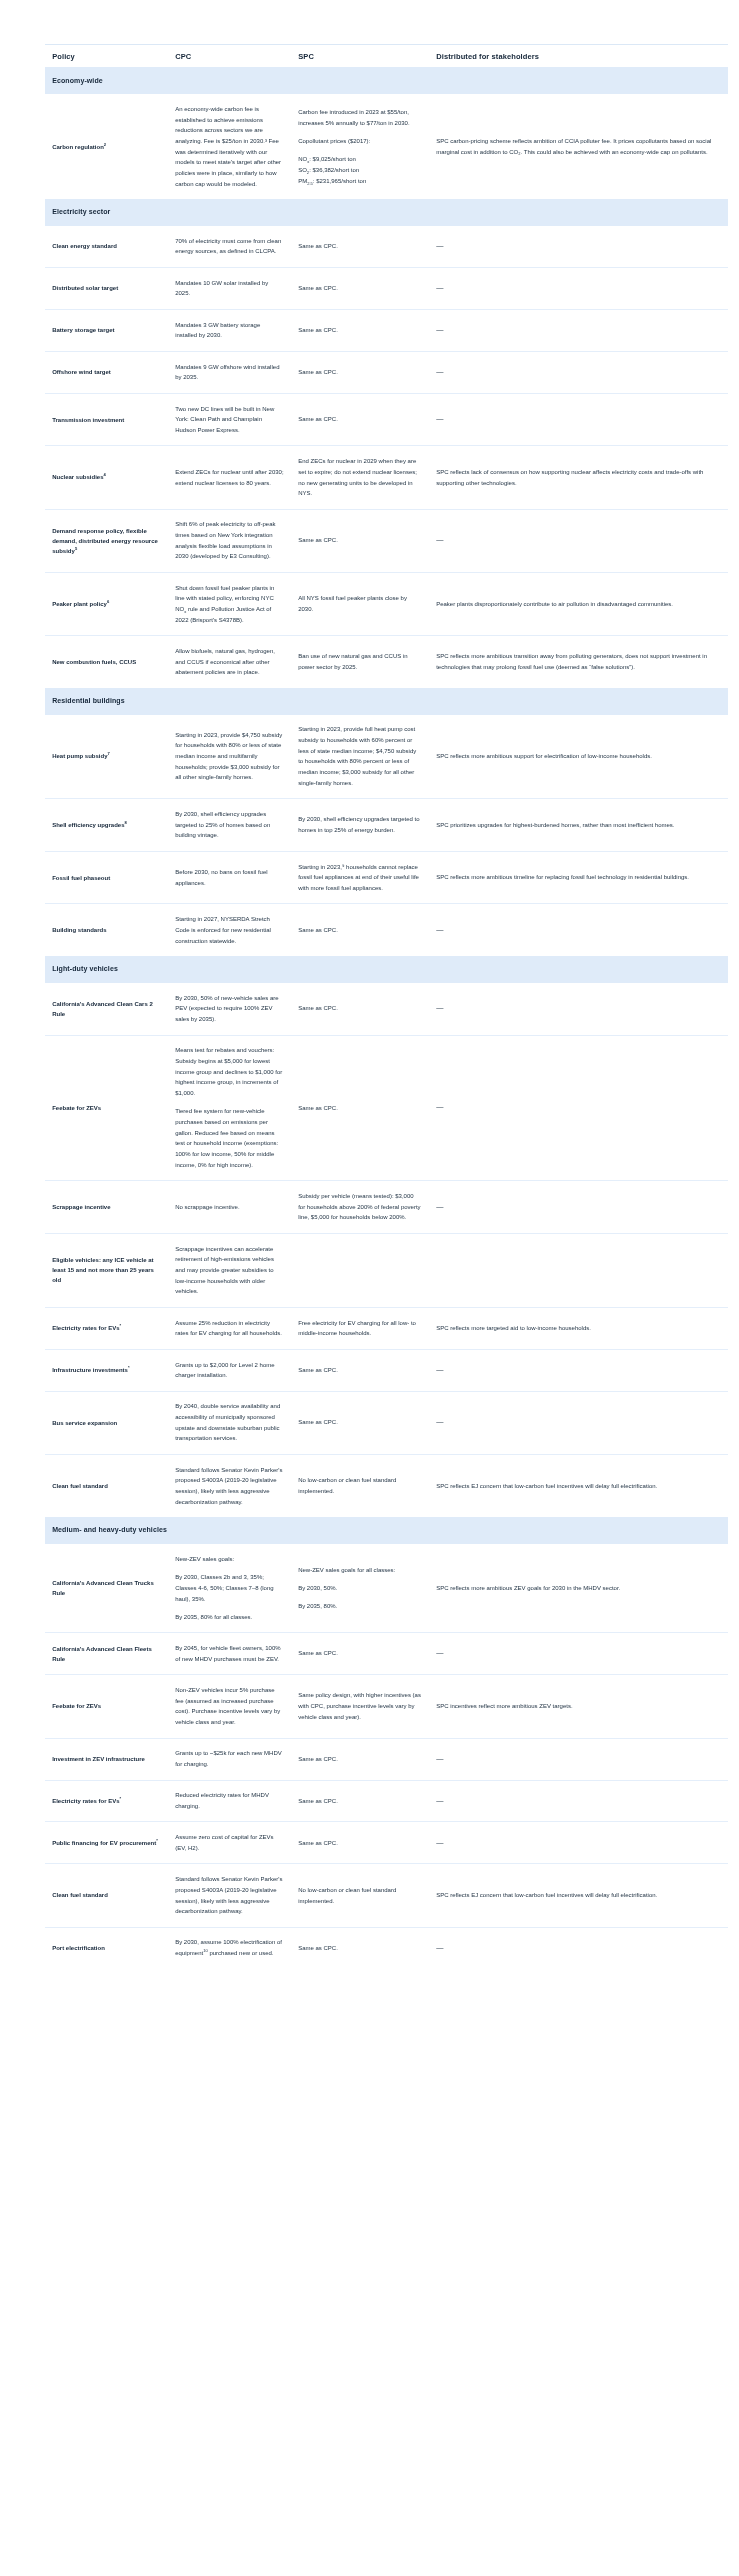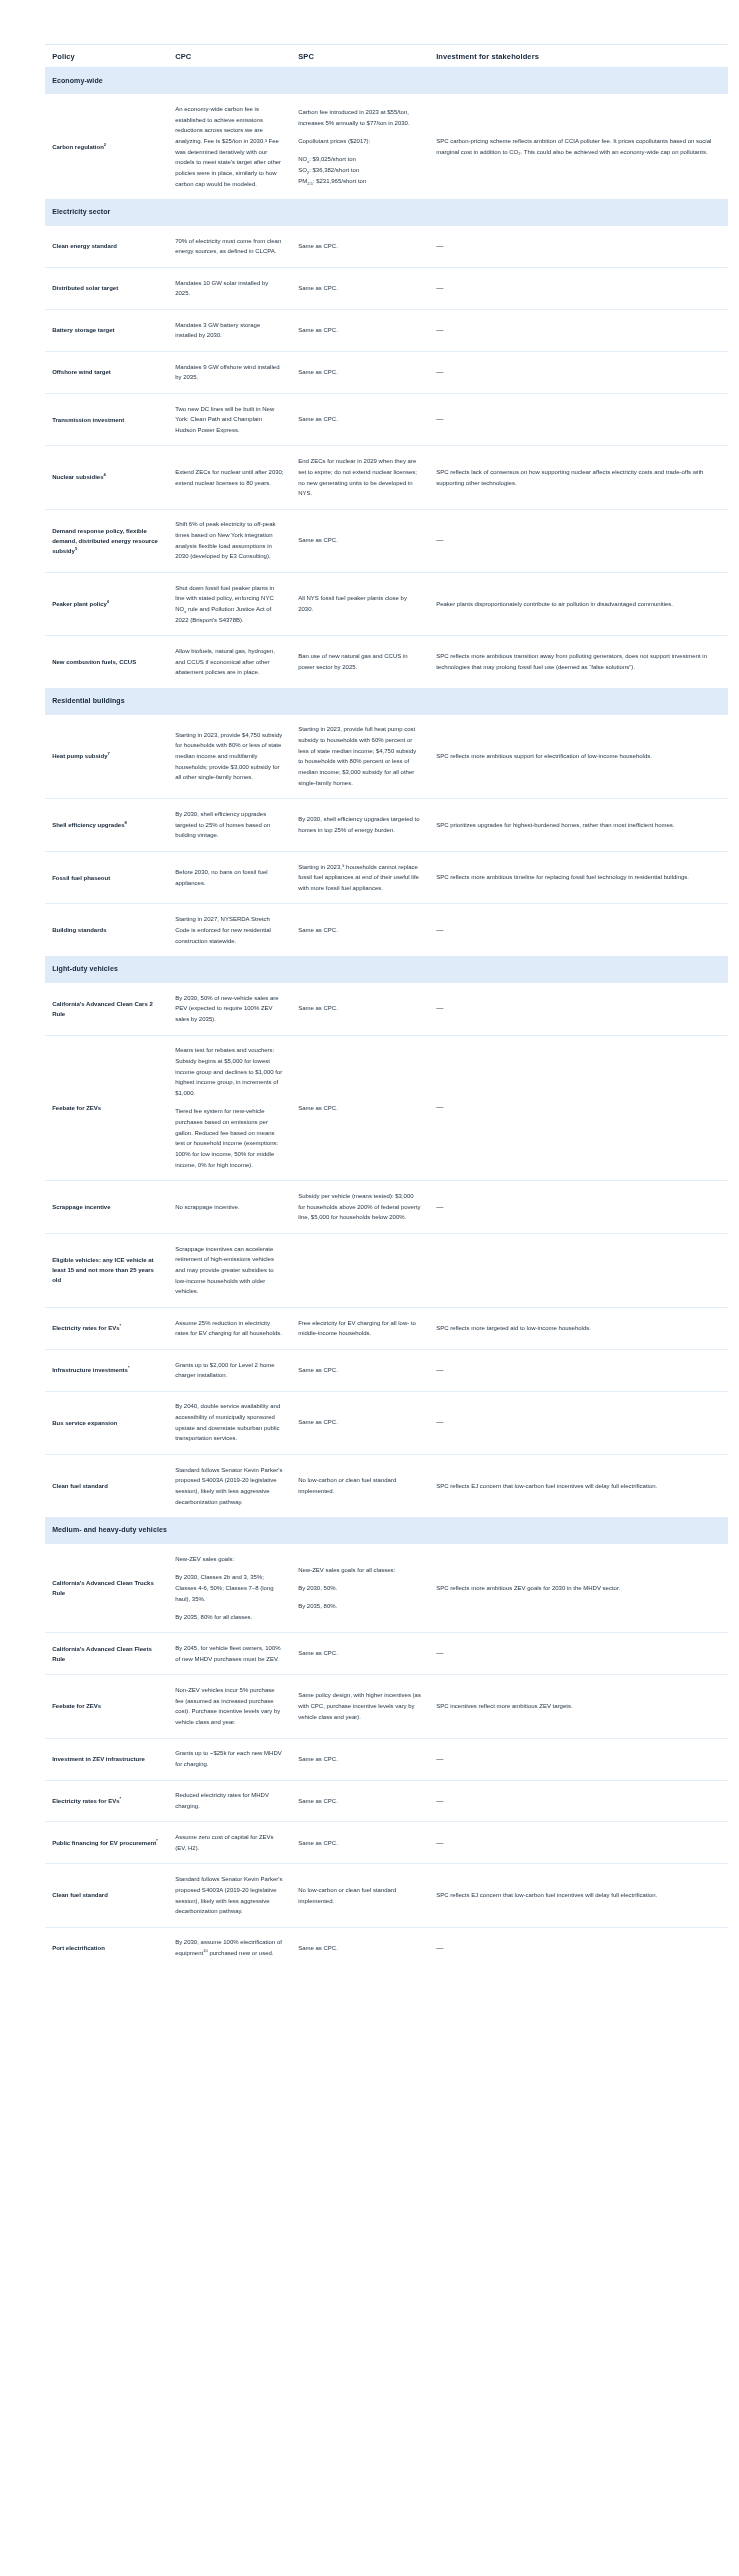--- a/index.html
+++ b/index.html
@@ -100,21 +100,21 @@
       <col class="c-policy">
         <col class="c-cpc">
         <col class="c-spc">
         <col class="c-motive">
     </colgroup>
     <thead>
       <tr>
         <th class="th-policy">Policy</th>
         <th>CPC</th>
         <th>SPC</th>
-        <th>Investment for stakeholders</th>
+        <th>Distributed for stakeholders</th>
       </tr>
     </thead>
     <tbody id="tbody">
         <tr class="section-row">
           <td colspan="4">Economy-wide</td>
         </tr>
         <tr class="data-row first-after-section">
           <td class="policy-name">Carbon regulation<sup>2</sup></td>
           <td>
             <span class="cell-block">An economy-wide carbon fee is established to achieve emissions reductions across sectors we are analyzing. Fee is $25/ton in 2030.³ Fee was determined iteratively with our models to meet state's target after other policies were in place, similarly to how carbon cap would be modeled.</span>

